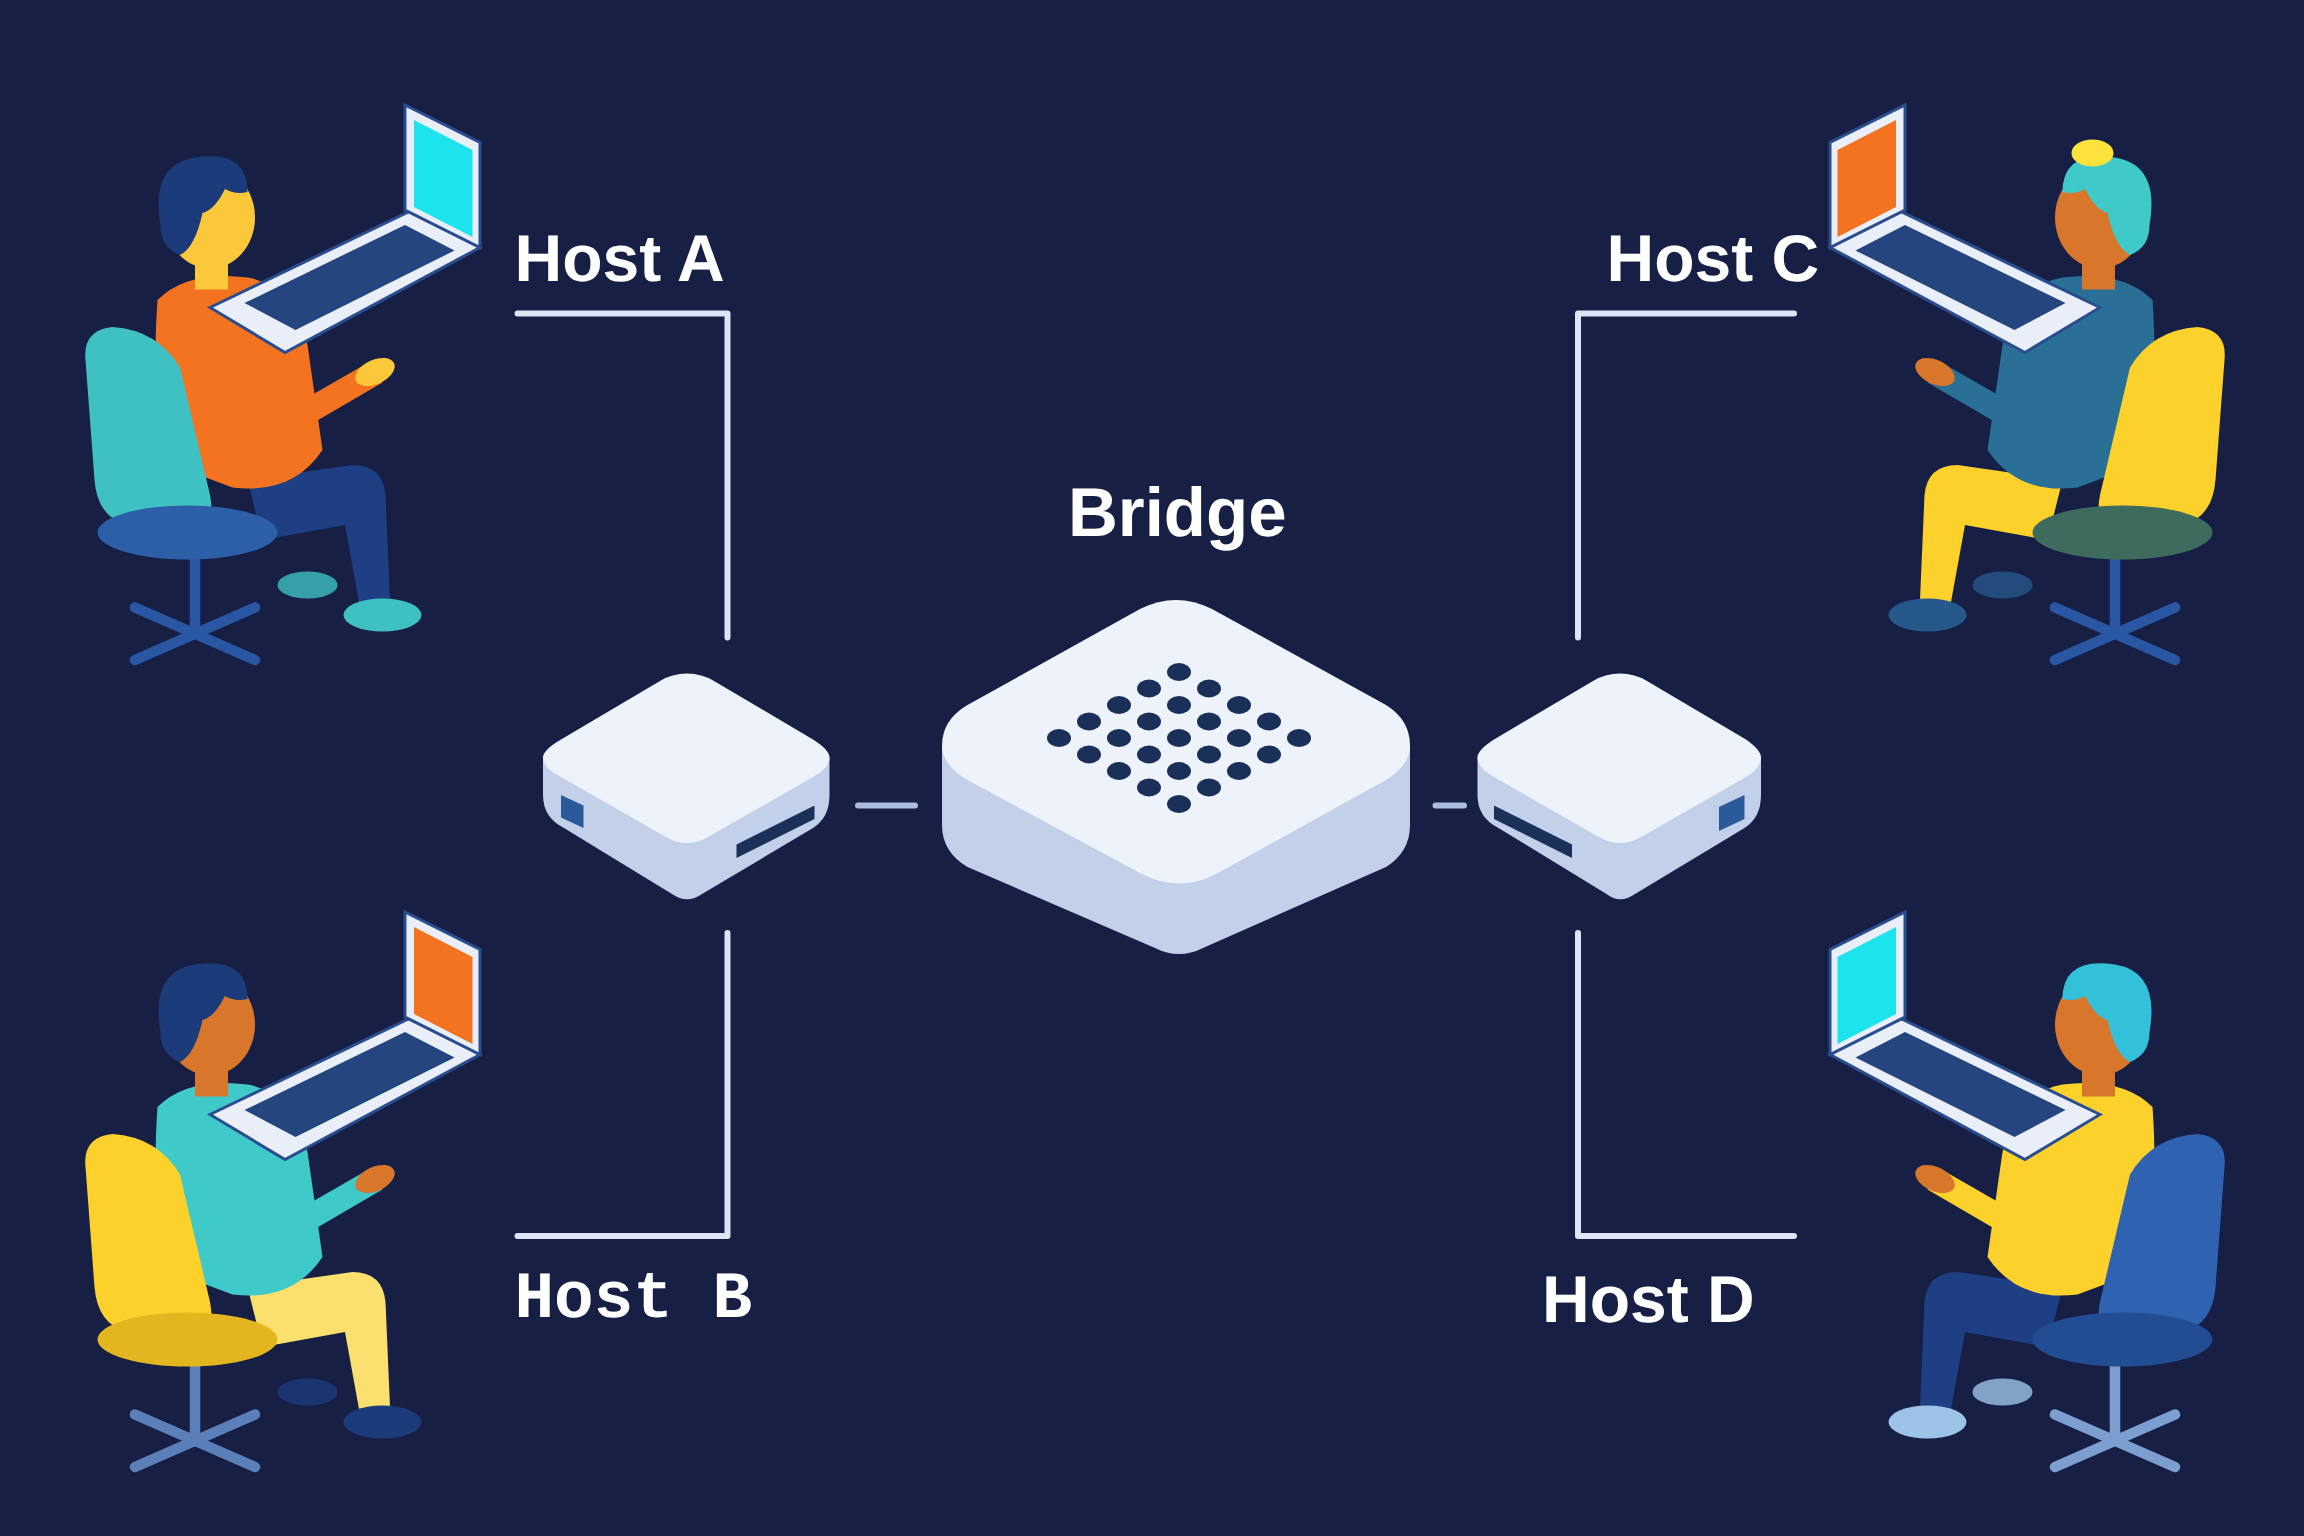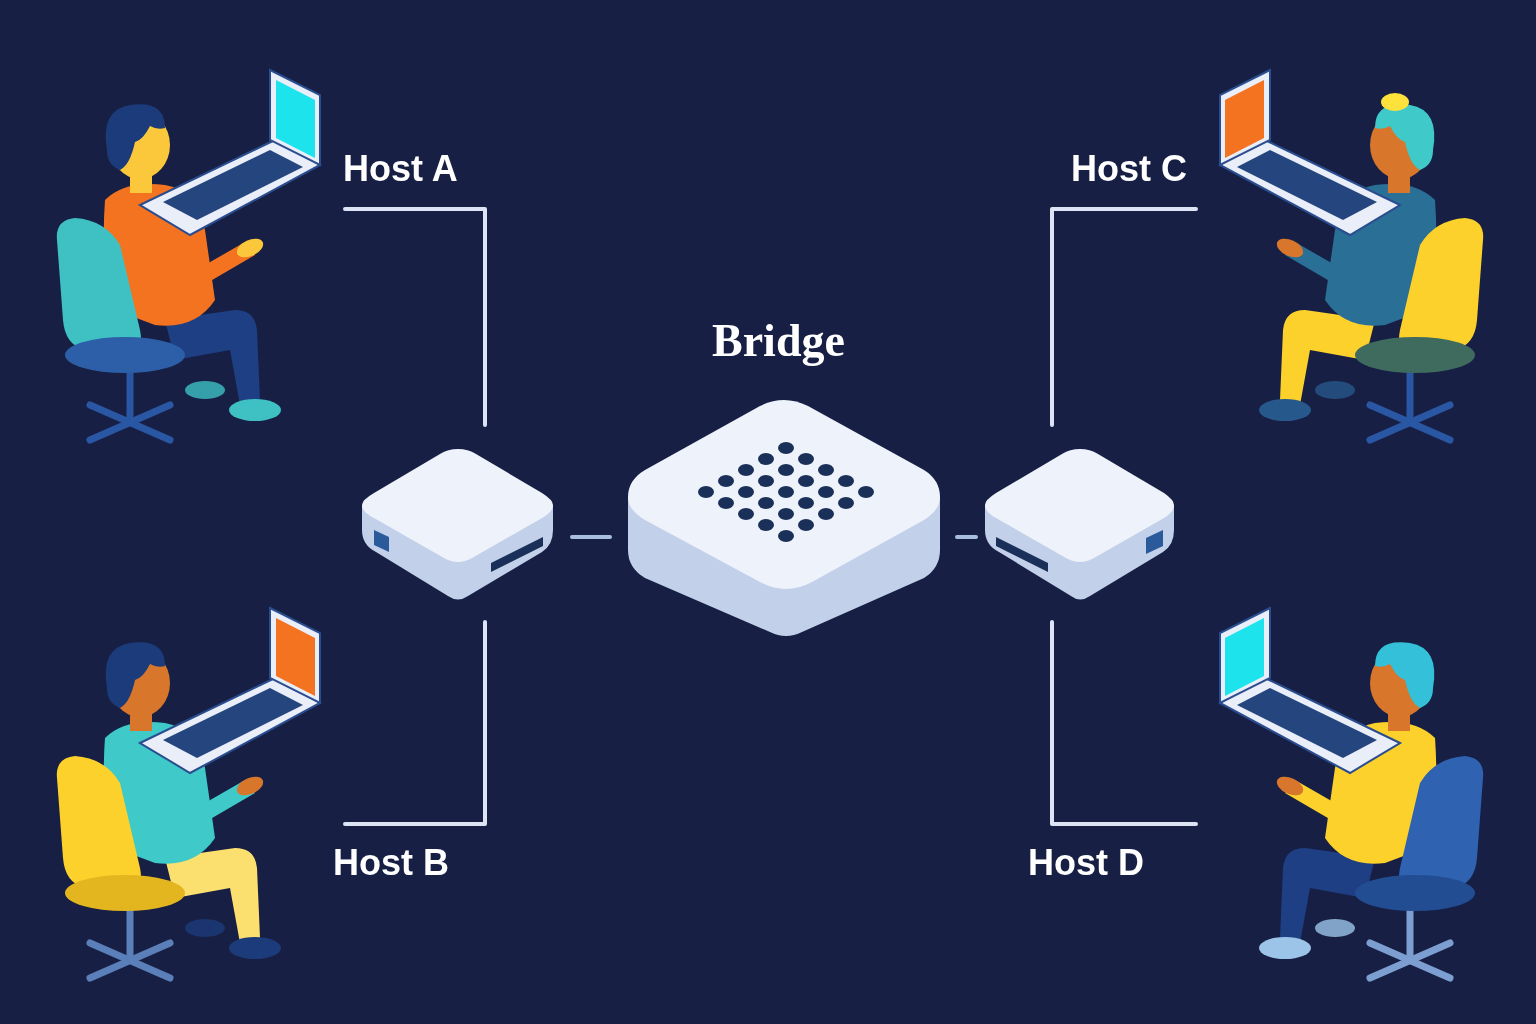--- a/index.html
+++ b/index.html
@@ -1,20 +1,20 @@
 <!DOCTYPE html>
 <html><head>
 <meta charset="utf-8">
 <style>
   html, body { margin: 0; padding: 0; }
   body { width: 1536px; height: 1024px; background: #172044; overflow: hidden; position: relative; font-family: "Liberation Sans", sans-serif; }
   svg.stage { position: absolute; left: 0; top: 0; }
   .label { position: absolute; color: #ffffff; font-weight: bold; font-family: "Liberation Sans", sans-serif; white-space: nowrap; }
-  .host-label { font-size: 36px; }
-  .bridge-label { font-size: 46px; font-family: Liberation Serif, serif; }
+  .host-label { font-size: 44px; }
+  .bridge-label { font-size: 46px; }
 </style>
 </head>
 <body>
 
 <svg class="stage" width="1536" height="1024" viewBox="0 0 1536 1024">
   <defs>
     <g id="person-template"></g>
   </defs>
 
   <g fill="none" stroke="#dce4f5" stroke-width="4" stroke-linecap="round" stroke-linejoin="round">
@@ -168,15 +168,15 @@
           <polygon points="118,132 225,80 258,97 152,150" fill="#24457e"></polygon>
           <polygon points="225,0 275,25 275,95 225,70" fill="#e9eef9" stroke="#2a4d8f" stroke-width="2"></polygon>
           <polygon points="231,10 270,30 270,88 231,68" fill="#1de3ec"></polygon>
         </g>
       </g>
     </g>
 </svg>
 
 <div class="label bridge-label" style="left:712px; top:314px;">Bridge</div>
 <div class="label host-label" style="left:343px; top:148px;">Host A</div>
-<div class="label host-label" style="left:333px; top:842px;">Host B</div>
+<div class="label host-label" style="left:343px; top:842px;font-family:Liberation Mono, monospace;">Host B</div>
 <div class="label host-label" style="left:1071px; top:148px;text-align:right;">Host C</div>
 <div class="label host-label" style="left:1028px; top:842px;">Host D</div>
 
 </body></html>

